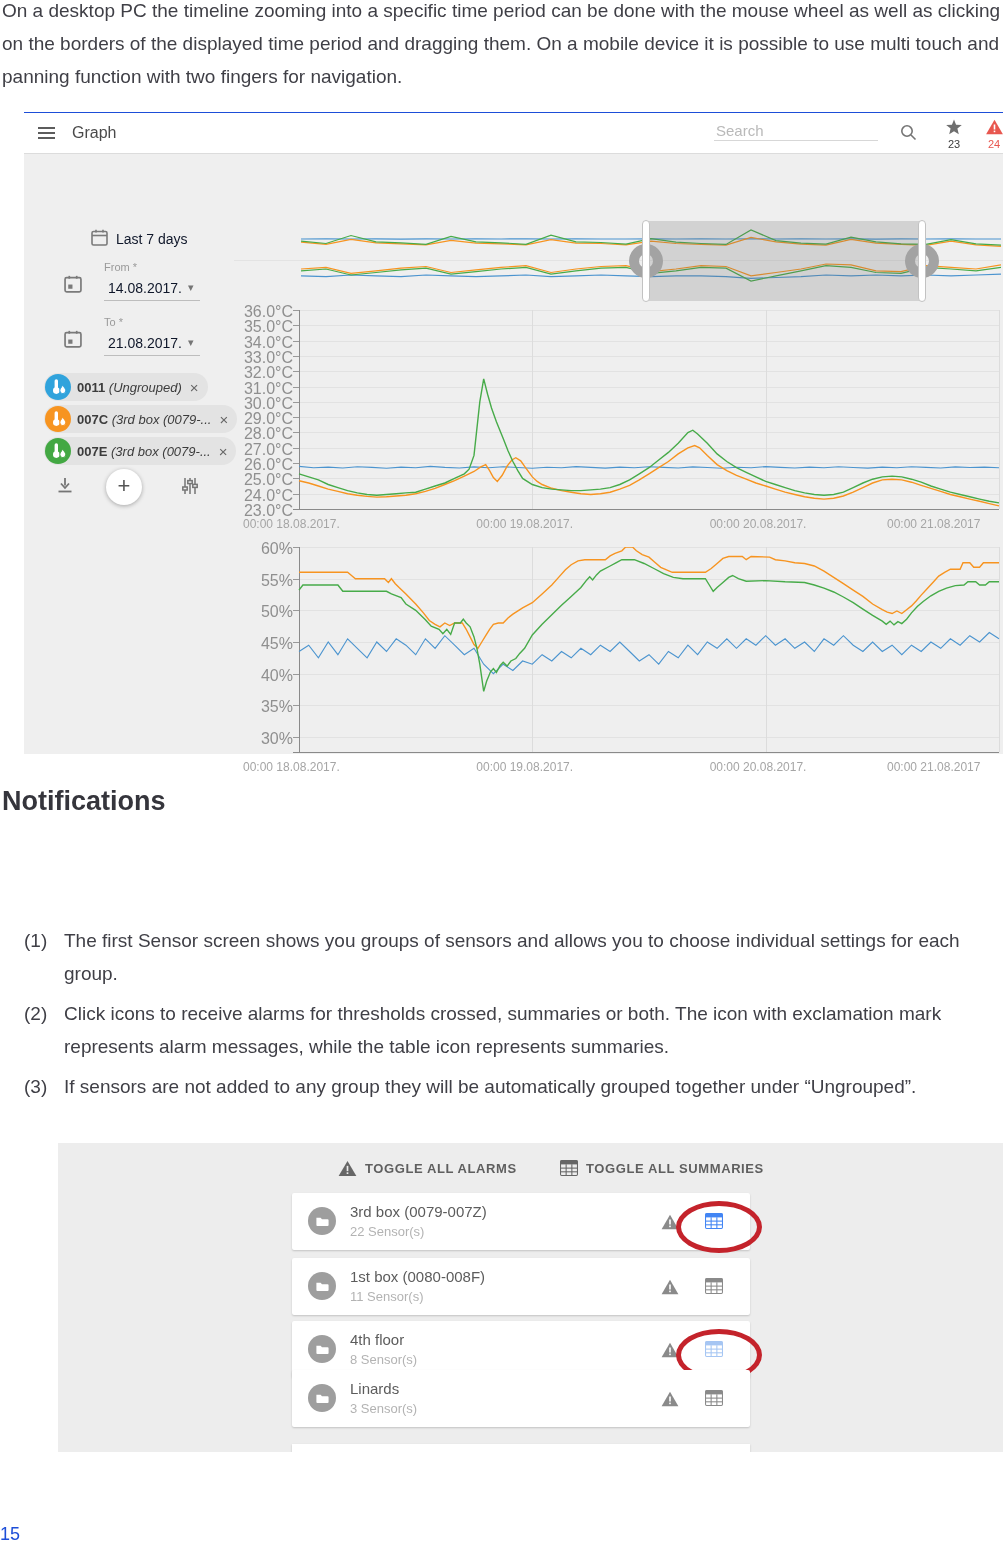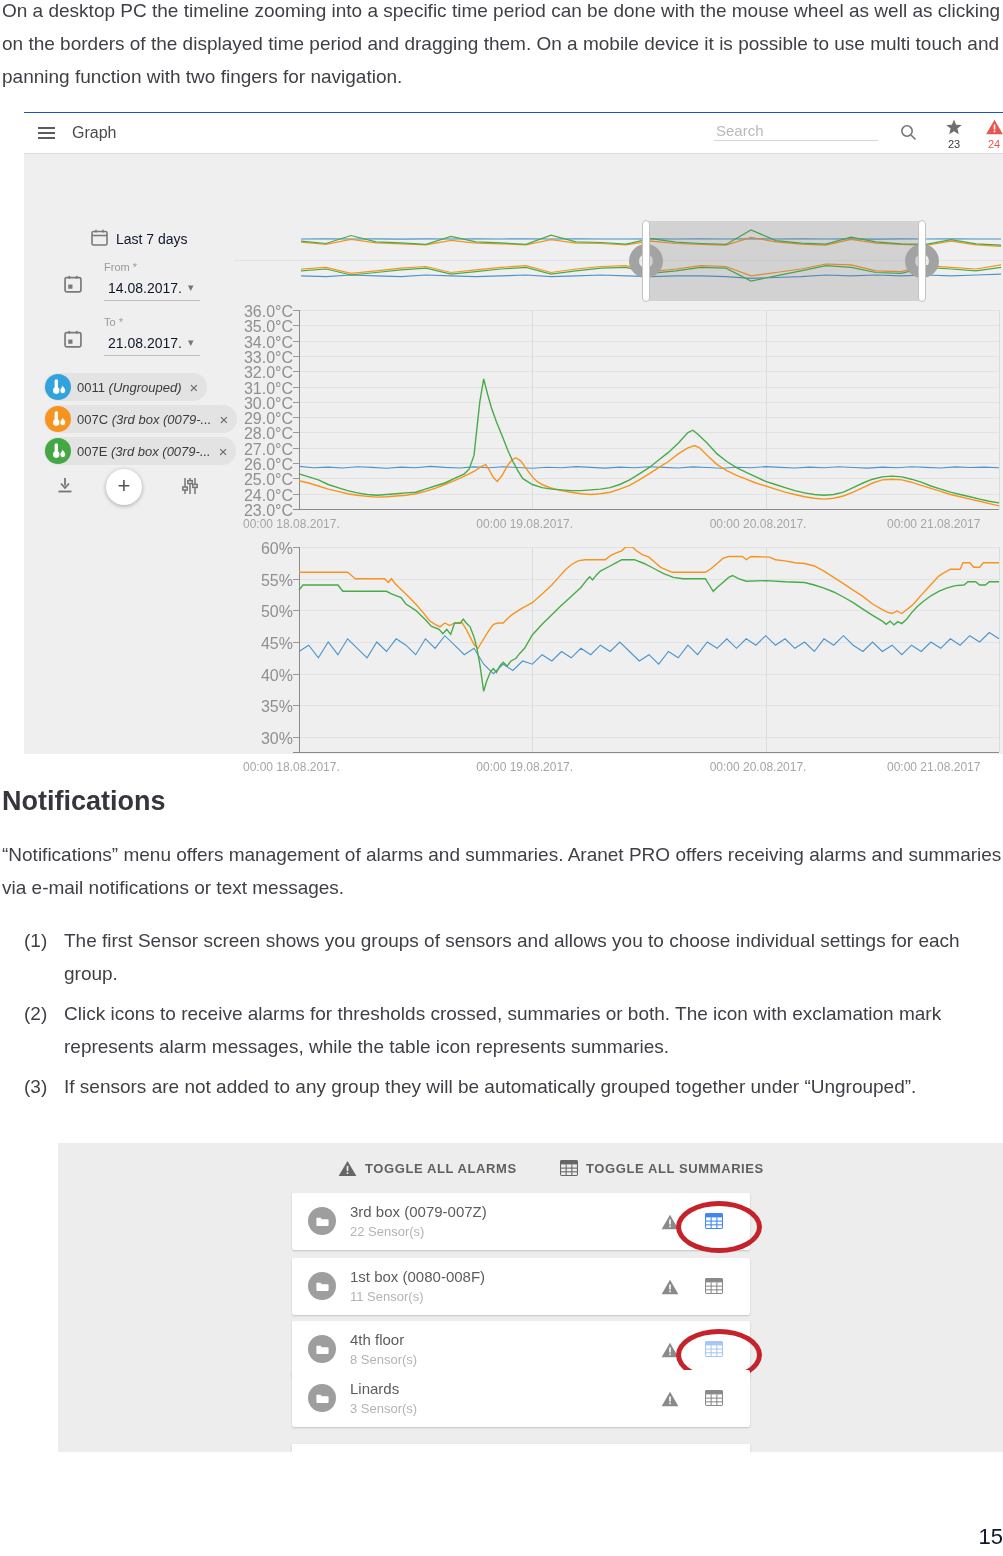--- a/index.html
+++ b/index.html
@@ -6,21 +6,21 @@
   .page{position:relative;width:1003px;height:1556px;background:#fff;overflow:hidden;
         font-family:"Liberation Sans",sans-serif;color:#3f3f46;}
   
   .intro{position:absolute;left:2px;top:-6px;width:1001px;font-size:19px;line-height:33px;margin:0;}
   .sec-head{position:absolute;left:2px;top:786px;margin:0;font-size:27px;font-weight:bold;color:#35353c;}
   .sec-intro{position:absolute;left:2px;top:838px;width:1001px;font-size:19px;line-height:33px;margin:0;}
   .olist{position:absolute;left:24px;top:924px;width:978px;}
   .oli{display:flex;margin-bottom:7px;font-size:19px;line-height:33px;}
   .onum{width:40px;flex:none;}
   .otext{flex:1;}
-  .pageno{position:absolute;left:0;top:1524px;width:100%;text-align:right;font-size:22px;color:#0f172a;}
+  .pageno{position:absolute;left:0;top:1524px;width:100%;text-align:left;font-size:18px;color:#1d4ed8;}
   
   .graph-shot{position:absolute;left:24px;top:112px;width:995px;height:641px;border-top:1px solid #1d4ed8;}
   .g-header{position:absolute;left:0;top:0;width:100%;height:41px;background:#fff;border-bottom:1px solid #dcdcdc;box-sizing:border-box;}
   .hamburger{position:absolute;left:14px;top:14px;width:17px;cursor:pointer;}
   .hamburger i{display:block;height:2px;background:#5c5c5c;margin-bottom:3px;}
   .g-title{position:absolute;left:48px;top:11px;font-size:16px;color:#4a4a4a;}
   .g-search{position:absolute;left:690px;top:8px;width:160px;border:none;border-bottom:1px solid #d7d7d7;
             background:transparent;font-size:15px;color:#555;outline:none;font-family:"Liberation Sans",sans-serif;}
   .g-search::placeholder{color:#b9b9b9;}
   .mag{position:absolute;left:876px;top:11px;cursor:pointer;}
@@ -30,21 +30,21 @@
   .g-body{position:absolute;left:0;top:41px;width:100%;height:600px;background:#efefef;}
   
   .sb-abs{position:absolute;}
   .sb-label{font-size:11px;color:#9a9a9a;}
   .sb-value{font-size:14px;color:#0f172a;}
   .sb-underline{position:absolute;height:1px;background:#bdbdbd;width:96px;}
   .caret{font-size:11px;color:#757575;}
   .chips{position:absolute;left:20px;top:219px;}
   .chip{display:flex;align-items:center;gap:6px;height:28px;background:#e3e3e3;border-radius:14px;
         padding:0 9px 0 1px;margin-bottom:4px;width:max-content;font-size:13px;color:#3c3c3c;cursor:pointer;}
-  .chip b{font-weight:normal;}
+  .chip b{font-weight:bold;}
   .chip i{font-style:italic;}
   .chip .x{color:#666;font-size:15px;margin-left:2px;cursor:pointer;}
   .fab{position:absolute;left:82px;top:315px;width:36px;height:36px;border-radius:50%;background:#fff;
        box-shadow:0 1px 4px rgba(0,0,0,.3);text-align:center;line-height:34px;font-size:22px;color:#555;cursor:pointer;}
   
   .mini-divider{position:absolute;left:210px;top:106px;width:780px;height:1px;background:#e3e3e3;}
   .mini-svg{position:absolute;left:277px;top:64px;}
   .sel-rect{position:absolute;left:622px;top:67px;width:276px;height:80px;background:rgba(110,110,110,.22);}
   .sel-ring{position:absolute;width:14px;height:14px;border:10px solid #a3a3a3;border-radius:50%;top:90px;}
   .sel-bar{position:absolute;width:8px;height:82px;top:66px;background:#fff;border:1px solid #c2c2c2;
@@ -275,21 +275,20 @@
             <line x1="6.5" y1="0" x2="6.5" y2="205" stroke="#8a8a8a" shape-rendering="crispEdges"></line>
             <line x1="0" y1="205.5" x2="706" y2="205.5" stroke="#8a8a8a" shape-rendering="crispEdges"></line>
             <polyline points="6.0,104.5 15.7,98.2 25.4,110.8 35.2,95.0 44.9,107.7 54.6,91.8 64.3,101.3 74.1,110.8 83.8,95.0 93.5,104.5 103.2,91.8 112.9,98.2 122.7,107.7 132.4,91.8 142.1,101.3 151.8,88.7 161.6,98.2 171.3,107.7 181.0,101.3 190.7,117.2 200.4,126.7 210.2,117.2 219.9,123.5 229.6,114.0 239.3,117.2 249.1,107.7 258.8,114.0 268.5,104.5 278.2,110.8 287.9,101.3 297.7,107.7 307.4,98.2 317.1,104.5 326.8,95.0 336.6,104.5 346.3,114.0 356.0,107.7 365.7,117.2 375.4,104.5 385.2,110.8 394.9,98.2 404.6,107.7 414.3,95.0 424.1,101.3 433.8,91.8 443.5,101.3 453.2,91.8 462.9,98.2 472.7,88.7 482.4,98.2 492.1,91.8 501.8,101.3 511.6,95.0 521.3,104.5 531.0,91.8 540.7,98.2 550.4,88.7 560.2,98.2 569.9,104.5 579.6,95.0 589.3,104.5 599.1,98.2 608.8,107.7 618.5,98.2 628.2,104.5 637.9,95.0 647.7,101.3 657.4,91.8 667.1,98.2 676.8,88.7 686.6,95.0 696.3,85.5 706.0,91.8" fill="none" stroke="#4b94cf" stroke-width="1.1"></polyline>
             <polyline points="6.0,25.3 54.6,25.3 58.5,28.5 62.4,31.7 91.6,31.7 95.4,35.5 98.4,31.7 102.3,36.7 106.1,40.5 112.9,46.9 122.7,57.0 130.4,65.9 136.3,73.5 142.1,77.3 147.0,79.8 151.8,76.0 156.7,78.5 161.6,76.0 169.3,76.0 173.2,82.3 177.1,89.9 181.0,97.5 184.9,101.3 188.8,95.0 192.7,88.7 196.6,82.3 200.4,77.3 205.3,76.0 210.2,76.0 215.0,70.9 219.9,67.1 229.6,60.8 239.3,55.7 249.1,46.9 258.8,38.0 265.6,30.4 272.4,22.8 278.2,17.7 285.0,13.9 291.8,12.7 312.3,12.7 317.1,8.9 322.0,6.3 328.8,3.8 332.7,0.0 339.5,0.0 343.4,3.8 349.2,7.6 356.0,10.1 361.8,15.2 367.7,20.3 373.5,22.8 379.3,25.3 412.4,25.3 418.2,21.5 424.1,16.5 429.9,11.4 435.7,9.5 449.3,9.5 453.2,12.7 458.1,9.5 476.6,10.1 482.4,12.7 492.1,13.9 501.8,15.8 511.6,16.5 521.3,19.0 531.0,24.1 540.7,30.4 550.4,36.7 560.2,43.1 569.9,49.4 579.6,57.0 589.3,62.7 594.2,65.2 599.1,66.5 603.9,64.0 608.8,66.5 613.6,62.7 618.5,58.9 623.4,53.8 628.2,48.1 634.1,41.8 639.9,35.5 645.7,29.1 651.6,25.3 657.4,22.2 667.1,22.2 670.0,15.8 676.8,15.8 680.7,20.3 686.6,20.3 690.4,15.8 696.3,15.8 706.0,15.8" fill="none" stroke="#f79420" stroke-width="1.4"></polyline>
             <polyline points="6.0,43.1 9.9,38.0 44.9,38.0 49.8,44.3 93.5,44.3 98.4,46.9 108.1,50.7 112.9,57.0 122.7,63.3 132.4,72.8 138.2,79.2 146.0,82.3 149.9,86.8 153.8,82.3 157.7,87.4 161.6,76.0 167.4,76.0 170.3,72.2 173.2,76.0 177.1,79.8 181.0,89.9 183.9,101.3 186.8,117.2 190.7,144.4 193.6,134.3 197.5,124.8 200.4,121.6 203.4,125.4 207.2,118.4 210.2,115.3 214.1,119.1 217.9,114.0 222.8,111.5 226.7,106.4 231.6,101.3 239.3,88.0 249.1,77.3 258.8,67.8 268.5,58.3 278.2,49.4 287.9,40.5 293.8,32.9 296.7,29.8 299.6,32.9 303.5,27.9 307.4,24.1 317.1,19.0 322.9,15.8 328.8,12.7 341.4,12.7 351.1,16.5 360.9,21.5 370.6,26.6 380.3,30.4 390.0,31.7 412.4,31.7 416.3,38.0 420.2,44.3 424.1,40.5 429.9,35.5 435.7,30.4 439.6,28.5 445.4,31.7 453.2,34.2 472.7,33.6 492.1,34.8 511.6,35.5 521.3,38.0 531.0,41.2 540.7,45.0 550.4,50.0 560.2,55.7 569.9,62.1 579.6,68.4 589.3,74.1 593.2,77.3 597.1,74.1 601.0,77.9 604.9,74.7 608.8,76.6 613.6,72.2 618.5,65.9 624.3,59.5 630.2,54.5 637.9,48.8 645.7,44.3 653.5,41.2 662.3,38.6 671.0,38.0 674.9,34.8 682.7,34.8 686.6,38.0 692.4,38.0 696.3,34.8 706.0,34.8" fill="none" stroke="#47ab49" stroke-width="1.4"></polyline>
           </svg><div class="ylab" style="left: -66px; top: -7px;">60%</div><div class="ylab" style="left: -66px; top: 24.6667px;">55%</div><div class="ylab" style="left: -66px; top: 56.3333px;">50%</div><div class="ylab" style="left: -66px; top: 88px;">45%</div><div class="ylab" style="left: -66px; top: 119.667px;">40%</div><div class="ylab" style="left: -66px; top: 151.333px;">35%</div><div class="ylab" style="left: -66px; top: 183px;">30%</div><div class="xlab" style="left: -50px; top: 213px;">00:00 18.08.2017.</div><div class="xlab" style="left: 183.333px; top: 213px;">00:00 19.08.2017.</div><div class="xlab" style="left: 416.667px; top: 213px;">00:00 20.08.2017.</div><div class="xlab" style="left: 594px; top: 213px;">00:00 21.08.2017</div></div>
     </div>
   </section>
 
   <h2 class="sec-head">Notifications</h2>
-  <p class="sec-intro">“Notifications” menu offers management of alarms and summaries. Aranet PRO offers receiving alarms and summaries via e-mail notifications or text messages.</p>
   <div class="olist" id="olist">
       <div class="oli">
         <span class="onum">(1)</span>
         <span class="otext">The first Sensor screen shows you groups of sensors and allows you to choose individual settings for each group.</span>
       </div>
       <div class="oli">
         <span class="onum">(2)</span>
         <span class="otext">Click icons to receive alarms for thresholds crossed, summaries or both. The icon with exclamation mark represents alarm messages, while the table icon represents summaries.</span>
       </div>
       <div class="oli">

